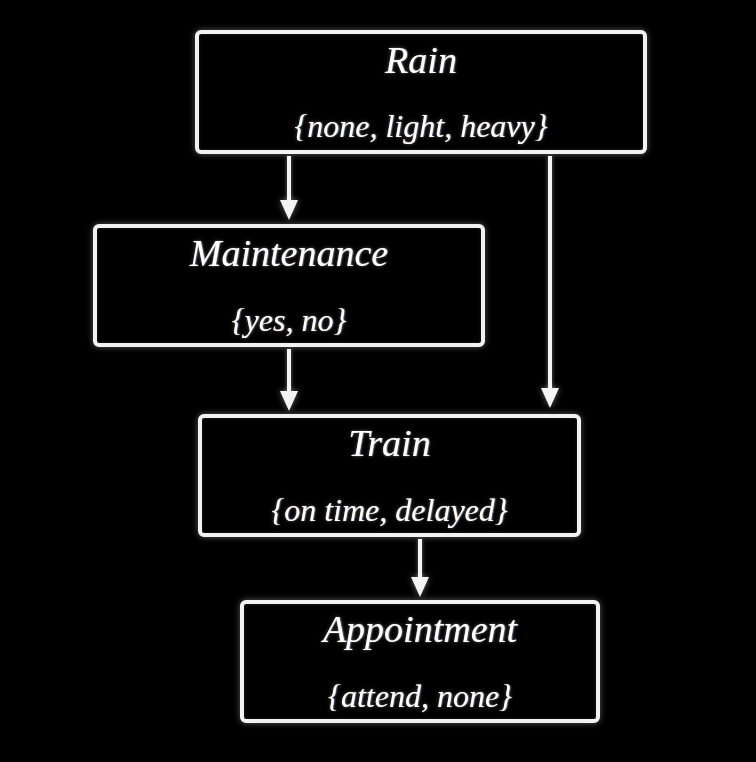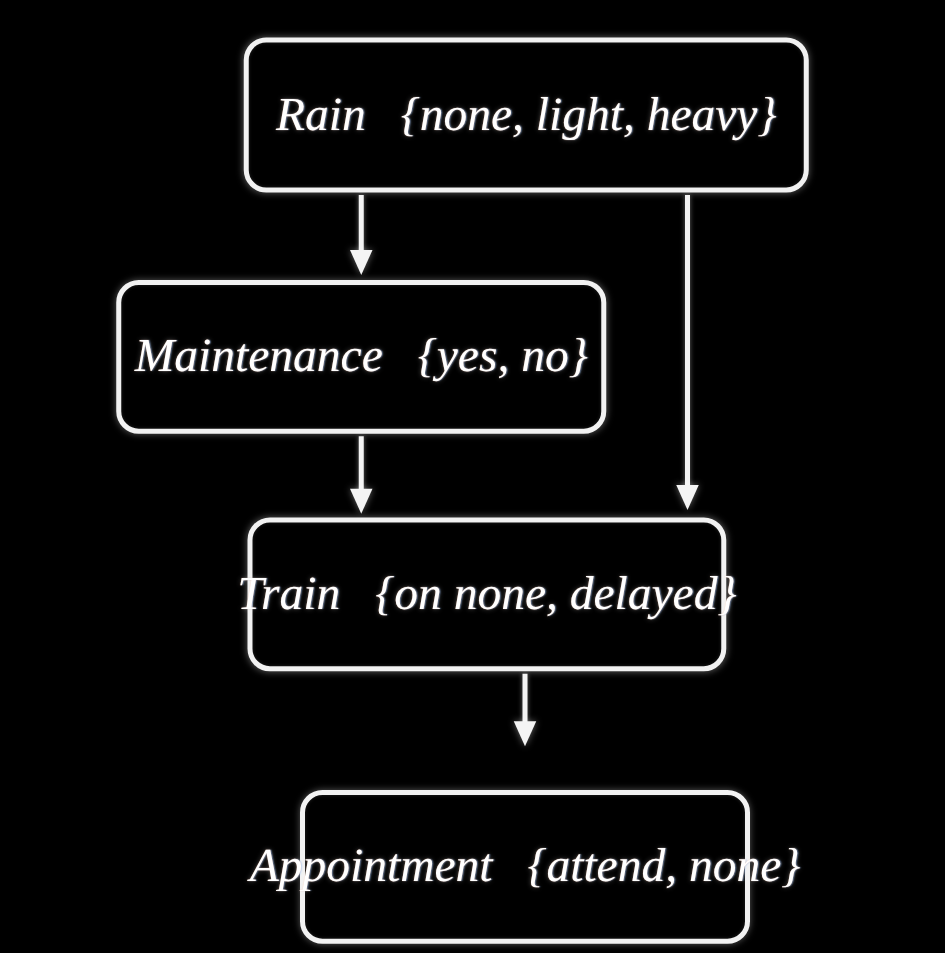--- a/index.html
+++ b/index.html
@@ -14,41 +14,41 @@
     height: 762px;
     background: #000000;
     overflow: hidden;
     font-family: "Liberation Serif", "DejaVu Serif", serif;
   }
   .node {
     position: absolute;
     box-sizing: border-box;
     background: #000000;
     border: 4px solid #f2f2f2;
-    border-radius: 18px;
+    border-radius: 6px;
     display: flex;
-    flex-direction: row;
+    flex-direction: column;
     align-items: center;
     justify-content: center;
     box-shadow: 0 0 6px rgba(255,255,255,0.35),
                 inset 0 0 3px rgba(255,255,255,0.15);
     gap: 28px;
   }
   .node-line {
     font-style: italic;
     color: #ffffff;
     text-align: center;
     line-height: 1.12;
     white-space: nowrap;
     text-shadow: 0 0 1px rgba(255,170,120,0.55),
                  1px 0 1px rgba(140,190,255,0.45),
                  0 0 4px rgba(255,255,255,0.30);
   }
   .node-title { font-size: 38px; }
-  .node-states { font-size: 38px; }
+  .node-states { font-size: 32px; }
 
   
   .edge {
     position: absolute;
   }
   .edge-shaft {
     position: absolute;
     background: #f4f4f4;
     box-shadow: 0 0 4px rgba(255,255,255,0.4);
   }
@@ -92,21 +92,21 @@
     <div class="node-line node-states">{none, light, heavy}</div>
   </div>
 
   <div class="node" style="left:93px; top:224px; width:392px; height:123px;">
     <div class="node-line node-title">Maintenance</div>
     <div class="node-line node-states">{yes, no}</div>
   </div>
 
   <div class="node" style="left:198px; top:414px; width:383px; height:123px;">
     <div class="node-line node-title">Train</div>
-    <div class="node-line node-states">{on none, delayed}</div>
+    <div class="node-line node-states">{on time, delayed}</div>
   </div>
 
-  <div class="node" style="left:240px; top:632px; width:360px; height:123px;">
+  <div class="node" style="left:240px; top:600px; width:360px; height:123px;">
     <div class="node-line node-title">Appointment</div>
     <div class="node-line node-states">{attend, none}</div>
   </div>
 
 </div>
 
 </body></html>

